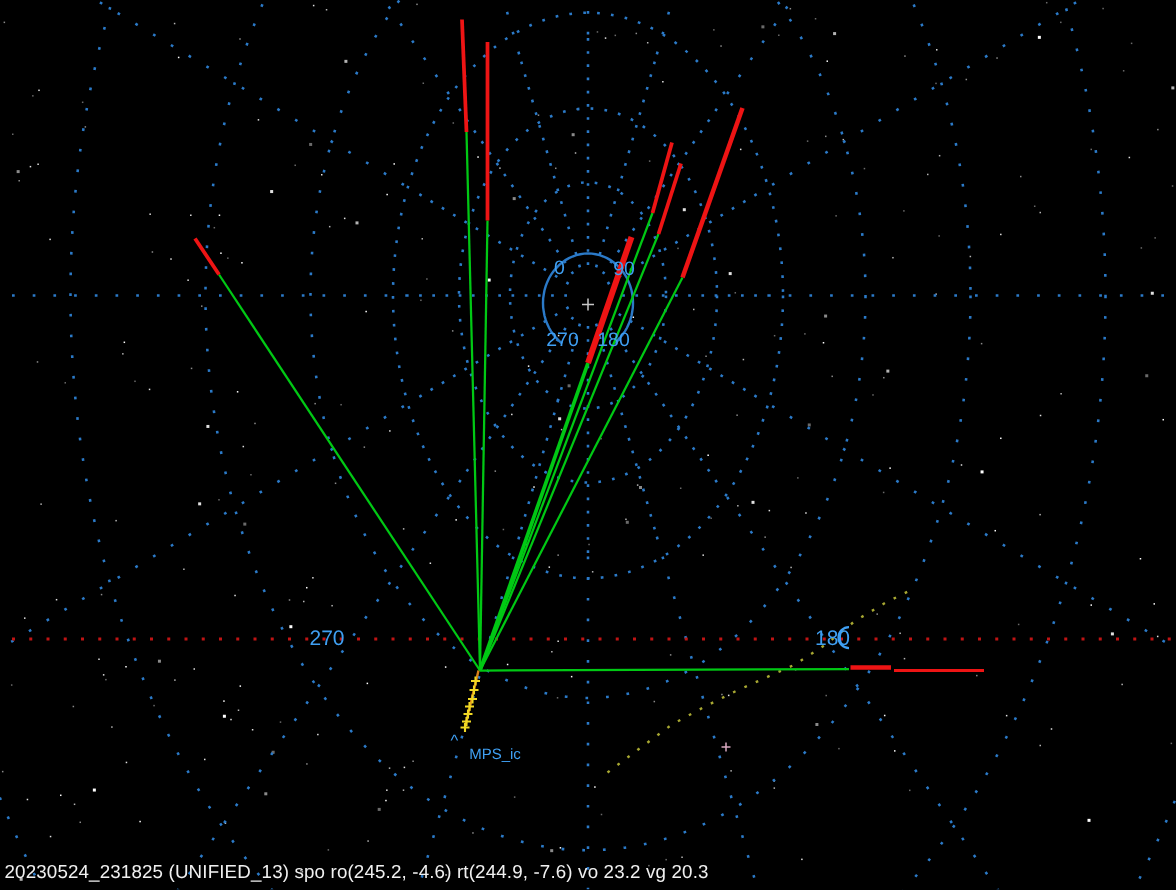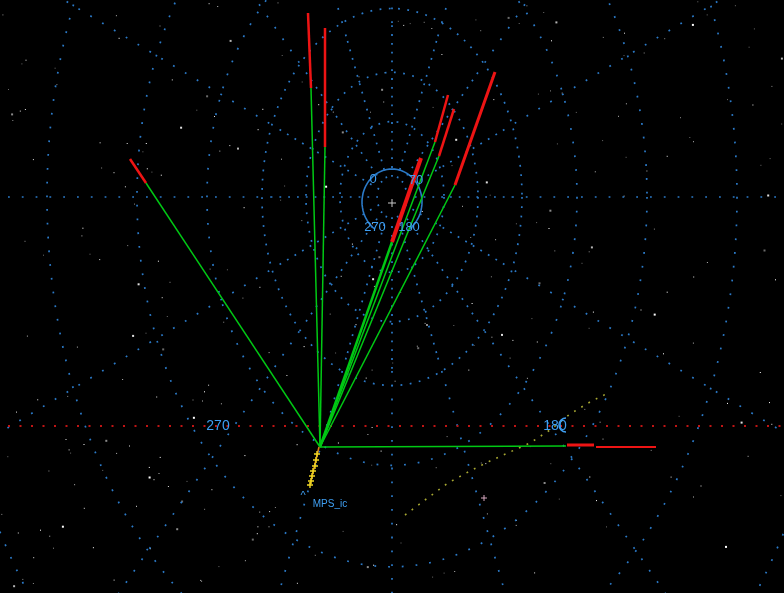--- a/index.html
+++ b/index.html
@@ -423,21 +423,24 @@
       </g>
       <g>
         <path d="M566,418 A7,7 0 0 0 566,432" fill="none" stroke="#3f9ff2" stroke-width="1.5"></path>
       </g>
       <g>
         <path d="M481,498H487M484,495V501" stroke="#d8a8c0" stroke-width="1" fill="none"></path>
       </g>
     </svg>
   <div id="labels">
       <span class="map-label" style="left: 373px; top: 178px; font-size: 13px;">0</span>
-      <span class="map-label" style="left: 416px; top: 179px; font-size: 13px;">70</span>
+      <span class="map-label" style="left: 416px; top: 179px; font-size: 13px;">90</span>
       <span class="map-label" style="left: 375px; top: 226px; font-size: 13px;">270</span>
       <span class="map-label" style="left: 409px; top: 226px; font-size: 13px;">180</span>
       <span class="map-label" style="left: 218px; top: 425px; font-size: 14px;">270</span>
       <span class="map-label" style="left: 555px; top: 425px; font-size: 14px;">180</span>
       <span class="map-label" style="left: 303px; top: 495px; font-size: 11px;">^</span>
       <span class="map-label" style="left: 330px; top: 504px; font-size: 10px;">MPS_ic</span>
     </div>
+  <div class="statusbar">
+    <span>20230524_231825 (UNIFIED_13) spo ro(245.2, -4.6) rt(244.9, -7.6) vo 23.2 vg 20.3</span>
+  </div>
 </div>
 
 </body></html>

